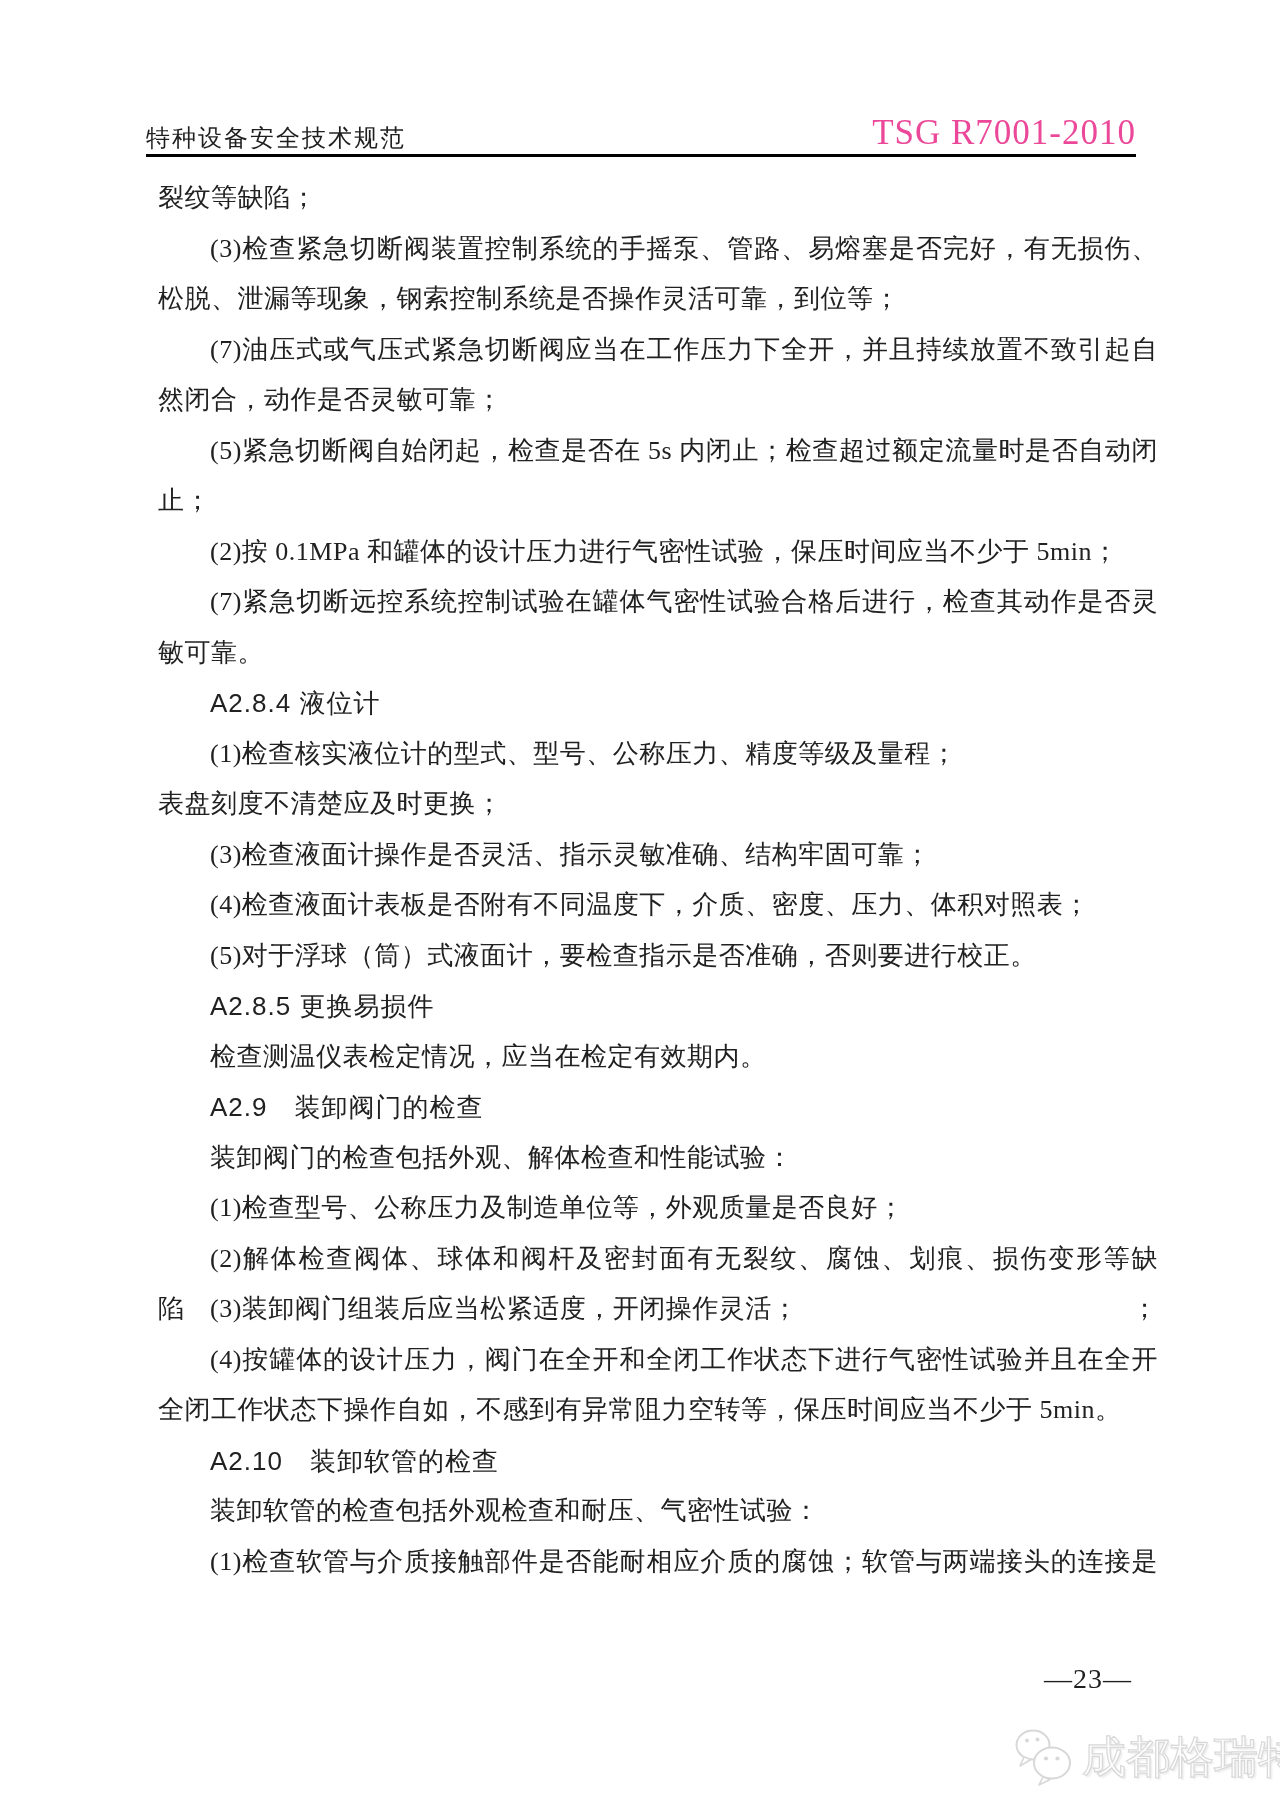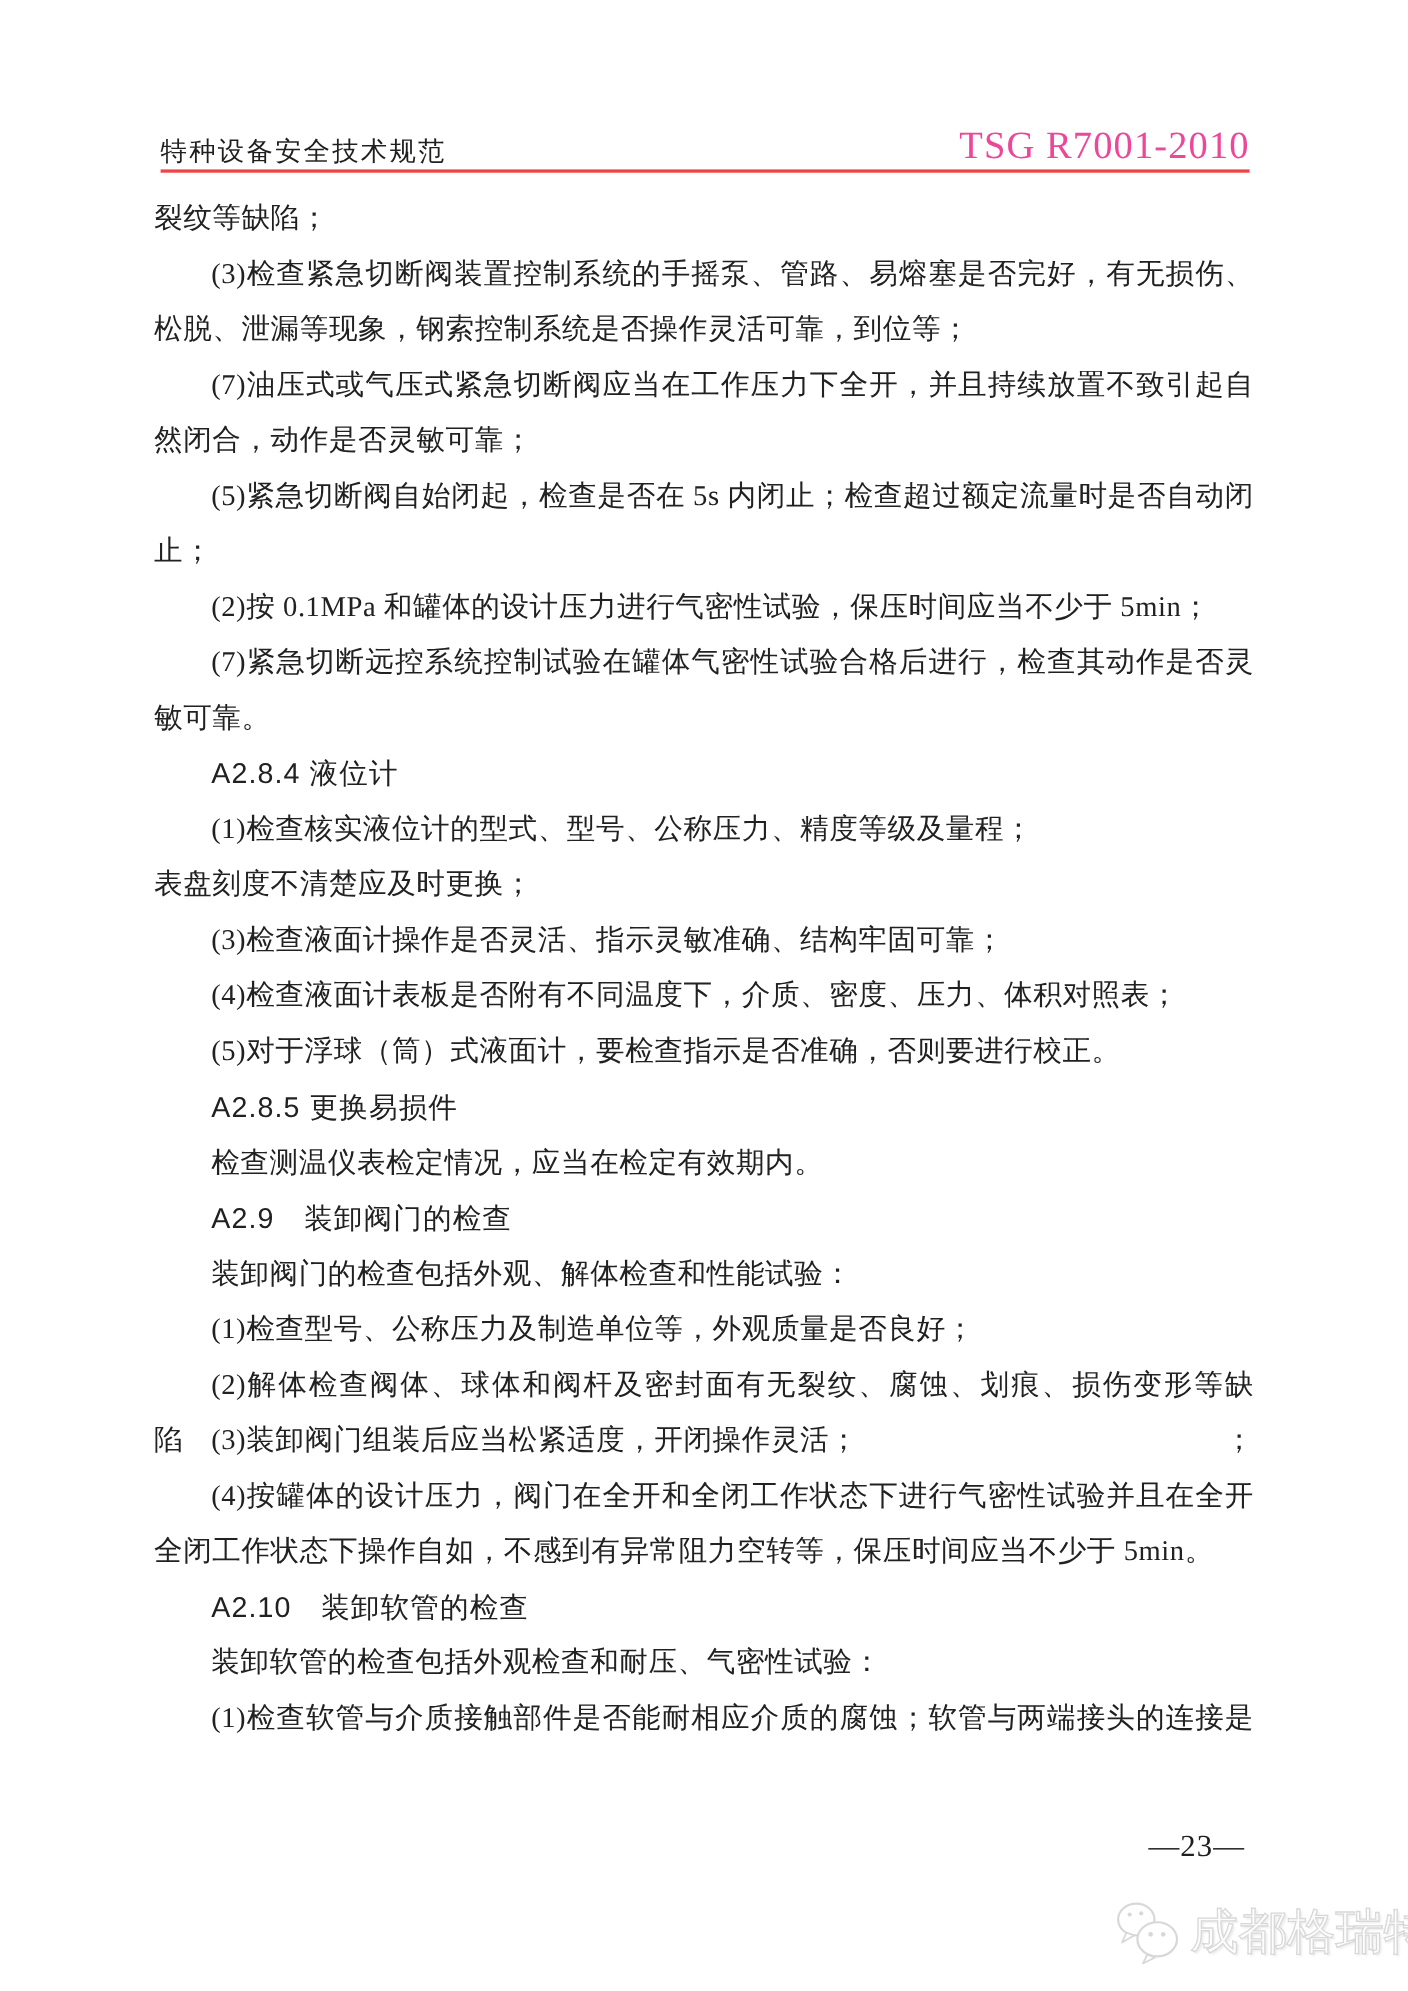--- a/index.html
+++ b/index.html
@@ -12,21 +12,21 @@
   }
   .page {
     position: absolute; inset: 0;
     background: #ffffff;
   }
   
   .header {
     position: absolute;
     left: 146px; top: 0;
     width: 990px; height: 150px;
-    border-bottom: 3px solid #ef4444;
+    border-bottom: 3px solid #000000;
     display: flex;
     justify-content: space-between;
     align-items: flex-end;
     padding-bottom: 4px;
     box-sizing: content-box;
   }
   .header-left {
     font-size: 24px;
     color: #1f1f1f;
     letter-spacing: 2px;
@@ -34,21 +34,21 @@
   }
   .header-right {
     font-size: 35px;
     color: #ec4899;
     letter-spacing: 1px;
     line-height: 1;
   }
   
   .doc-body {
     position: absolute;
-    left: 140px; top: 173px;
+    left: 158px; top: 173px;
     width: 1000px;
   }
   .line {
     height: 50.5px;
     line-height: 50.5px;
     font-size: 26px;
     color: #212121;
     letter-spacing: 0.5px;
   }
   .line.indent { text-indent: 52px; }

